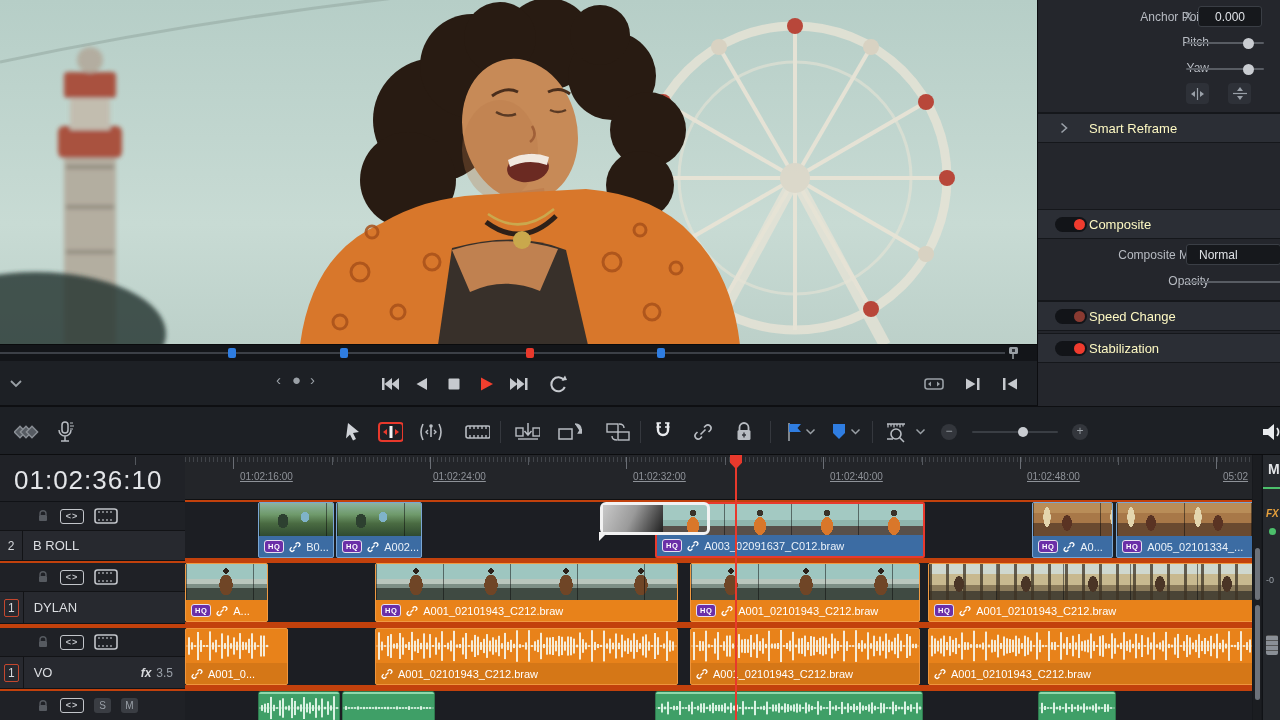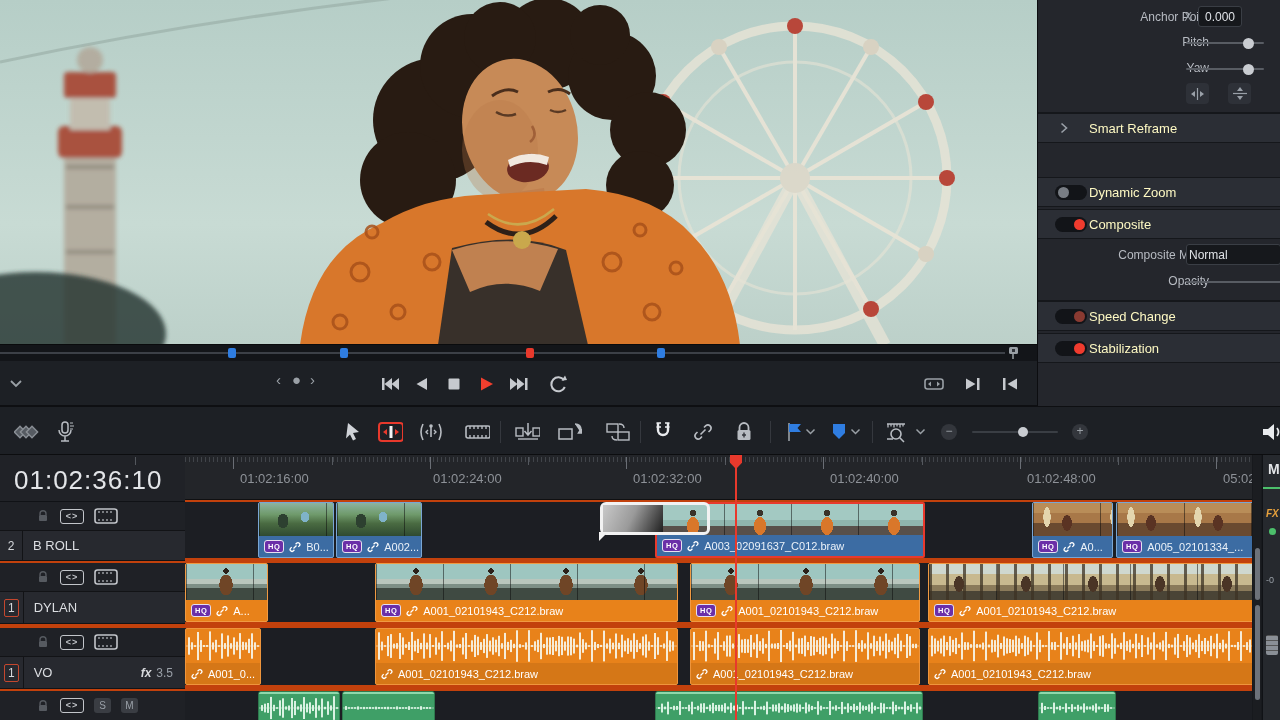--- a/index.html
+++ b/index.html
@@ -50,21 +50,21 @@
 
   
   #timeline { position:absolute; left:0; top:455px; width:1280px; height:265px; background:#c2410c; overflow:hidden; }
   #tc { position:absolute; left:0; top:0; width:185px; height:47px; background:#202227; border-bottom:1px solid #101216; }
   #tc span { position:absolute; left:14px; top:10px; font-size:26px; color:#e3e5e8; letter-spacing:1px; }
   #ruler { position:absolute; left:185px; top:0; width:1095px; height:45px; background:#232529; border-bottom:1px solid #0f1012; }
   #ruler .minor { position:absolute; left:0; top:2px; width:100%; height:5px;
      background:repeating-linear-gradient(90deg,#4d5157 0 1px,transparent 1px 4px); opacity:.7; }
   .rtick { position:absolute; top:2px; width:1px; height:12px; background:#6a6e75; }
   .rtick.mid { height:8px; opacity:.7; }
-  .rlabel { position:absolute; top:16px; font-size:13px; color:#8e9298; white-space:nowrap; }
+  .rlabel { position:absolute; top:16px; font-size:10px; color:#8e9298; white-space:nowrap;text-decoration:underline; }
   .hicons { position:absolute; left:0; width:185px; background:#1f2126; display:flex; align-items:center; padding-left:36px; gap:10px; }
   .hname { position:absolute; left:0; width:185px; background:#27292f; border-top:1px solid #121316; border-bottom:1px solid #121316; display:flex; align-items:center; font-size:13px; color:#dcdee2; }
   .num { display:inline-block; min-width:14px; text-align:center; margin-left:4px; font-size:12px; color:#d4d7db; padding:1px 3px; }
   .num.red { border:1px solid #c4472e; border-radius:2px; }
   .vline { width:1px; align-self:stretch; background:#121316; margin-left:4px; margin-right:10px; }
   .fxwrap { margin-left:auto; margin-right:12px; font-size:12px; }
   .fxi { font-style:italic; font-weight:bold; color:#d8dadd; }
   .fxv { color:#9aa0a8; margin-left:5px; }
   .selbox { width:24px; height:15px; border:1.5px solid #c2c5ca; border-radius:3px; color:#c2c5ca; font-size:9px; font-weight:bold; line-height:12px; text-align:center; letter-spacing:1px; }
   .smbox { width:17px; height:15px; background:#3a3d43; border-radius:3px; color:#9aa0a8; font-size:10px; line-height:15px; text-align:center; }
@@ -312,21 +312,21 @@
       <svg width="22" height="22">
           <path d="M4 5h2.5v12H4z M18 5.5L8.5 11 18 16.5z" fill="#c6c9ce"></path>
         </svg>
     </div>
   </div>
 
   <div id="inspector">
     <div class="irow" style="top:5px;height:24px">
       <span class="ilabel">Anchor Point</span>
       <span style="position:absolute;left:146px;color:#9aa0a8">X</span>
-      <span class="valbox" style="left:160px;top:1px;width:44px;height:21px;line-height:20px">0.000</span>
+      <span class="valbox" style="left:160px;top:1px;width:64px;height:21px;line-height:20px">0.000</span>
     </div>
     <div class="irow" style="top:33px;height:18px">
       <span class="ilabel">Pitch</span>
       <div class="slider-track" style="left:148px;top:9px;width:78px">
           <div class="slider-knob" style="left:57px"></div>
         </div>
     </div>
     <div class="irow" style="top:59px;height:18px">
       <span class="ilabel">Yaw</span>
       <div class="slider-track" style="left:148px;top:9px;width:78px">
@@ -348,35 +348,29 @@
           </svg>
       </div>
     </div>
     <div class="idiv" style="top:112px"></div>
     <div class="irow hdr" style="top:113px;height:30px">
       <svg style="position:absolute;left:22px" width="8" height="12">
           <polyline points="1.5,1.5 6.5,6 1.5,10.5" stroke="#9aa0a8" stroke-width="1.6" fill="none"></polyline>
         </svg>
       <span class="htxt">Smart Reframe</span>
     </div>
-    <div class="irow hdr" style="top:177px;height:30px">
-      <div class="toggle">
-          <div class="knob off"></div>
-        </div>
-      <span class="htxt">Dynamic Zoom</span>
-    </div>
     <div class="irow hdr" style="top:209px;height:30px">
       <div class="toggle">
           <div class="knob on"></div>
         </div>
       <span class="htxt">Composite</span>
     </div>
     <div class="irow" style="top:244px;height:22px">
       <span class="ilabel" style="width:130px">Composite Mode</span>
-      <span class="valbox" style="left:148px;top:0;width:95px;height:21px;line-height:20px;text-align:left;padding-left:2px">Normal</span>
+      <span class="valbox" style="left:148px;top:0;width:95px;height:21px;line-height:20px;text-align:left;padding-left:12px">Normal</span>
     </div>
     <div class="irow" style="top:272px;height:18px">
       <span class="ilabel">Opacity</span>
       <div class="slider-track" style="left:148px;top:9px;width:95px"></div>
     </div>
     <div class="idiv" style="top:300px"></div>
     <div class="irow hdr" style="top:333px;height:30px">
       <div class="toggle">
           <div class="knob on"></div>
         </div>
@@ -731,21 +725,21 @@
           <div class="labelbar">
             <span class="hqbadge">HQ</span>
             <svg width="12" height="12" style="flex:0 0 auto">
               <path d="M4.5 7.5l3-3" stroke="#fff" stroke-width="1.3"></path>
               <path d="M5.4 8.8l-1 1a1.9 1.9 0 0 1-2.7-2.7l1-1" stroke="#fff" stroke-width="1.3" fill="none"></path>
               <path d="M6.6 3.2l1-1a1.9 1.9 0 0 1 2.7 2.7l-1 1" stroke="#fff" stroke-width="1.3" fill="none"></path>
             </svg>
             <span>A001_02101943_C212.braw</span>
           </div>
         </div>
-        <div class="clip a1" style="left: 185px; top: 173px; width: 76px; height: 57px;">
+        <div class="clip a1" style="left: 185px; top: 173px; width: 103px; height: 57px;">
           <svg width="83" height="34" style="position:absolute;left:0;top:0">
             <g fill="#f6ecd8">
               <rect x="2" y="8.3" width="2" height="17.4"></rect>
               <rect x="5" y="13.3" width="2" height="7.3"></rect>
               <rect x="8" y="16.2" width="2" height="1.7"></rect>
               <rect x="11" y="3.0" width="2" height="28.1"></rect>
               <rect x="14" y="11.1" width="2" height="11.8"></rect>
               <rect x="17" y="16.0" width="2" height="2.0"></rect>
               <rect x="20" y="16.0" width="2" height="1.9"></rect>
               <rect x="23" y="2.4" width="2" height="29.2"></rect>

